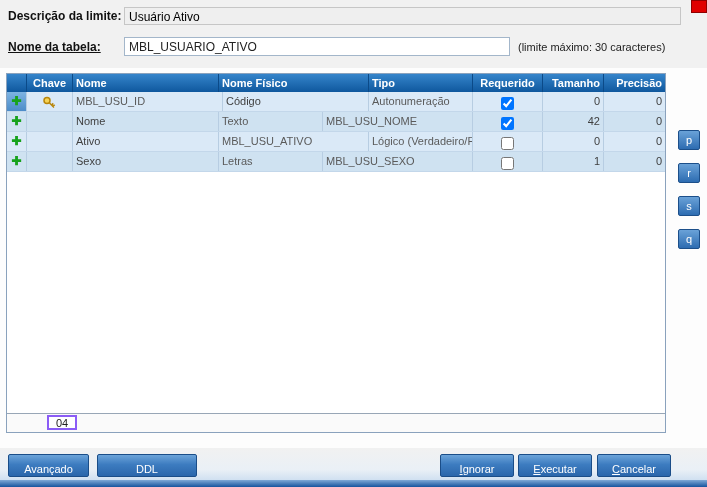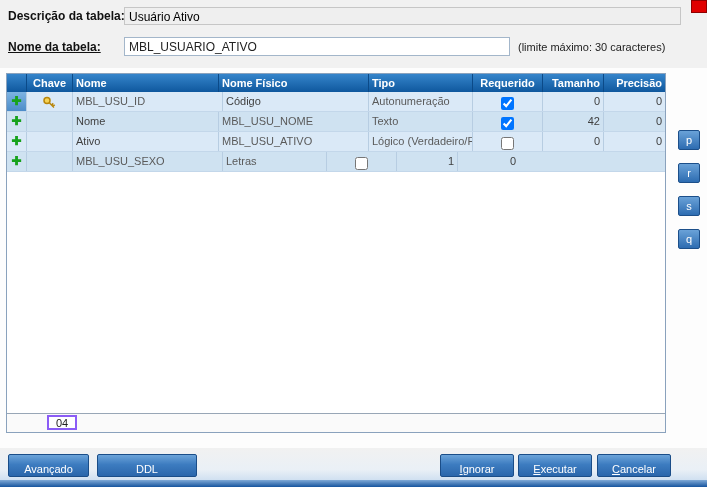--- a/index.html
+++ b/index.html
@@ -86,21 +86,21 @@
   .accel span::first-letter{text-decoration:underline;}
 </style>
 </head>
 <body>
 
 <div class="window">
 
   <div class="topband"></div>
   <div class="closebox"></div>
 
-  <div class="flabel" style="top:9px;">Descrição da tabela:</div>
+  <div class="flabel" style="top:9px;">Descrição da limite:</div>
   <div class="descfield">Usuário Ativo</div>
 
   <div class="flabel" style="top:40px;text-decoration:underline;">Nome da tabela:</div>
   <input class="nameinput" type="text" value="MBL_USUARIO_ATIVO" style="">
   <div class="limitnote">(limite máximo: 30 caracteres)</div>
 
   <div class="grid">
     <div class="ghead">
       <div class="hc w-add"></div>
       <div class="hc w-chave">Chave</div>
@@ -125,43 +125,44 @@
       <div class="c w-tipo">Autonumeração</div>
       <div class="c w-req"><input type="checkbox" class="chk" checked="" style=""></div>
       <div class="c w-tam num">0</div>
       <div class="c w-pre num">0</div>
     </div>
 
     <div class="grow alt1">
       <div class="c w-add addcell"><span class="plus">✚</span></div>
       <div class="c w-chave"></div>
       <div class="c w-nome">Nome</div>
+      <div class="c w-tipo">Texto</div>
       <div class="c w-fis">MBL_USU_NOME</div>
-      <div class="c w-tipo">Texto</div>
       <div class="c w-req"><input type="checkbox" class="chk" checked="" style=""></div>
       <div class="c w-tam num">42</div>
       <div class="c w-pre num">0</div>
     </div>
 
     <div class="grow alt0">
       <div class="c w-add addcell"><span class="plus">✚</span></div>
       <div class="c w-chave"></div>
       <div class="c w-nome">Ativo</div>
       <div class="c w-fis">MBL_USU_ATIVO</div>
       <div class="c w-tipo">Lógico (Verdadeiro/F.</div>
       <div class="c w-req"><input type="checkbox" class="chk" style=""></div>
       <div class="c w-tam num">0</div>
       <div class="c w-pre num">0</div>
     </div>
 
     <div class="grow alt1">
       <div class="c w-add addcell"><span class="plus">✚</span></div>
       <div class="c w-chave"></div>
+      <div class="c w-nome">Sexo</div>
+      <div class="c w-tipo">Letras</div>
       <div class="c w-fis">MBL_USU_SEXO</div>
-      <div class="c w-tipo">Letras</div>
       <div class="c w-req"><input type="checkbox" class="chk" style=""></div>
       <div class="c w-tam num">1</div>
       <div class="c w-pre num">0</div>
     </div>
 
     <div class="gfill"></div>
 
     <div class="gpager">
       <div class="pbox">04</div>
     </div>

